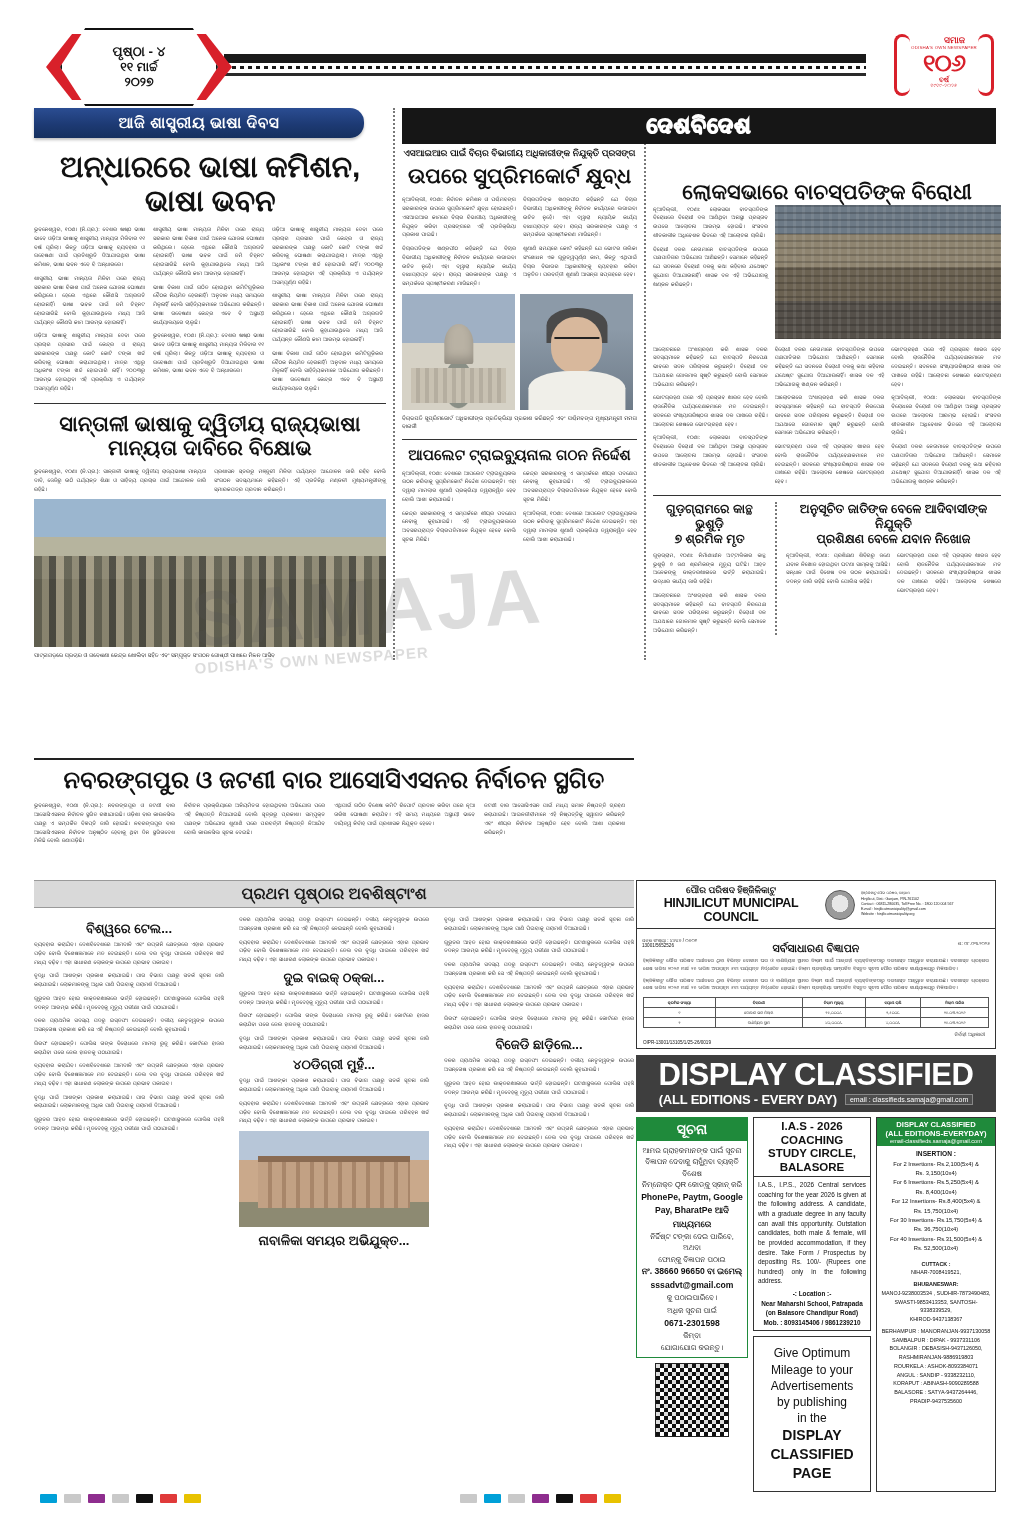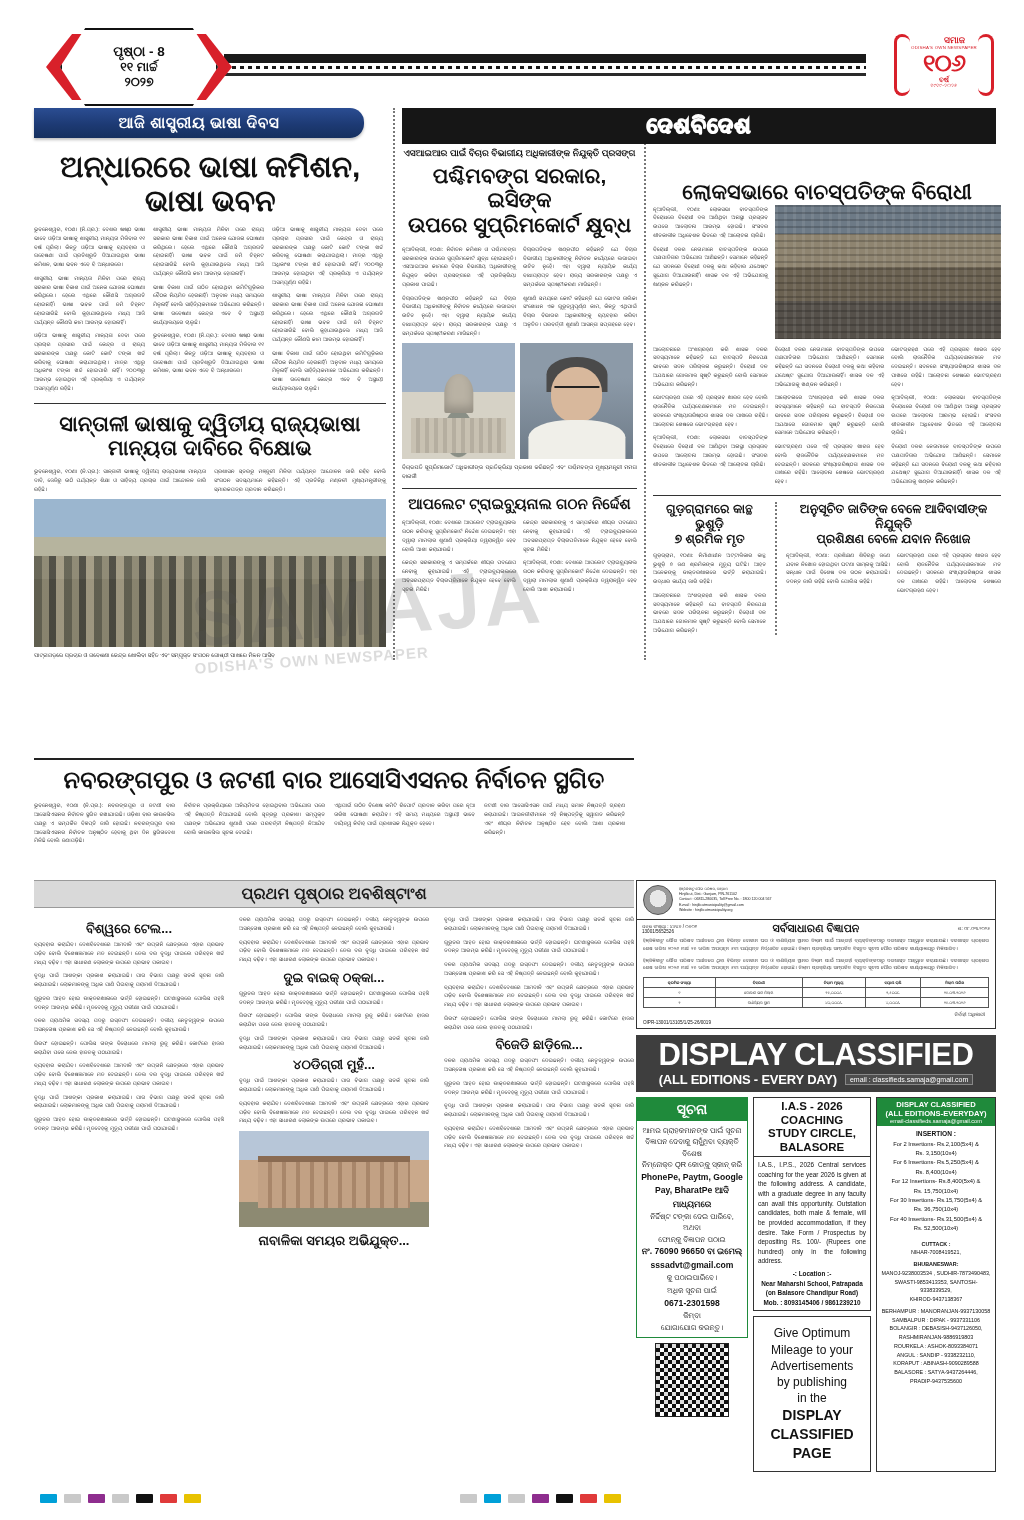--- a/index.html
+++ b/index.html
@@ -265,21 +265,21 @@
   <div class="folio-strip">
     <div class="folio-rule">
       <div class="bar-black"></div>
       <div class="bar-dots"></div>
       <div class="bar-thin"></div>
     </div>
 
     <div class="folio-badge">
       <div class="badge-red"></div>
       <div class="badge-white">
-        <div class="l1">ପୃଷ୍ଠା - 8</div>
+        <div class="l1">ପୃଷ୍ଠା - ୪</div>
         <div class="l2">୧୧ ମାର୍ଚ୍ଚ</div>
         <div class="l3">୨୦୨୭</div>
       </div>
     </div>
 
     <div class="logo-box">
       <div class="logo-brackets">
         <div class="logo-inner">
           <div class="logo-top">ସମାଜ</div>
           <div class="logo-sub">ODISHA'S OWN NEWSPAPER</div>
@@ -334,21 +334,20 @@
         <div class="photo photo-crowd" style="height:148px; margin-top:6px;"></div>
         <p class="cap" style="margin-top:4px;">ପାଟ୍ନାଗଡ଼ରେ ପ୍ରଚାର ଓ ଗବେଷଣା କେନ୍ଦ୍ର ଖୋଲିବା ସହିତ ଏବଂ ସମ୍ପୃକ୍ତ ସଂଗଠନ ଗୋଷ୍ଠୀ ପାଖରେ ମିଳନ ଆସିବ</p>
       </div>
 
       <div class="vrule-dot" style="margin:0 7px;"></div>
 
       <div class="col" style="width:235px;">
 
         <p class="kicker" style="margin:40px 0 4px;">ଏସଆଇଆର ପାଇଁ ବିଚାର ବିଭାଗୀୟ ଅଧିକାରୀଙ୍କ ନିଯୁକ୍ତି ପ୍ରସଙ୍ଗ</p>
 
-        <h2 class="hl2" style="margin:0;">ପଶ୍ଚିମବଙ୍ଗ ସରକାର, ଇସିଙ୍କ</h2>
         <h2 class="hl2" style="margin:0 0 7px;">ଉପରେ ସୁପ୍ରିମକୋର୍ଟ କ୍ଷୁବ୍ଧ</h2>
 
         <div class="flex" style="gap:7px;">
           <div style="width:114px;">
             <p class="body-text">ନୂଆଦିଲ୍ଲୀ, ୧୦ଣା: ନିର୍ବାଚନ କମିଶନ ଓ ପଶ୍ଚିମବଙ୍ଗ ସରକାରଙ୍କ ଉପରେ ସୁପ୍ରିମକୋର୍ଟ କ୍ଷୁବ୍ଧ ହୋଇଛନ୍ତି। ଏସଆଇଆର କାମରେ ବିଚାର ବିଭାଗୀୟ ଅଧିକାରୀଙ୍କୁ ନିଯୁକ୍ତ କରିବା ପ୍ରସଙ୍ଗରେ ଏହି ପ୍ରତିକ୍ରିୟା ପ୍ରକାଶ ପାଇଛି।</p>
             <p class="body-text" style="margin-top:5px;">ବିଚାରପତିଙ୍କ ଖଣ୍ଡପୀଠ କହିଛନ୍ତି ଯେ ବିଚାର ବିଭାଗୀୟ ଅଧିକାରୀଙ୍କୁ ନିର୍ବାଚନ କାର୍ଯ୍ୟରେ ଲଗାଇବା ଉଚିତ ନୁହେଁ। ଏହା ଦ୍ୱାରା ନ୍ୟାୟିକ କାର୍ଯ୍ୟ ବାଧାପ୍ରାପ୍ତ ହେବ। ରାଜ୍ୟ ସରକାରଙ୍କ ପକ୍ଷରୁ ଏ ସମ୍ପର୍କରେ ସ୍ପଷ୍ଟୀକରଣ ମାଗିଛନ୍ତି।</p>
           </div>
           <div style="width:114px;">
             <p class="body-text">ବିଚାରପତିଙ୍କ ଖଣ୍ଡପୀଠ କହିଛନ୍ତି ଯେ ବିଚାର ବିଭାଗୀୟ ଅଧିକାରୀଙ୍କୁ ନିର୍ବାଚନ କାର୍ଯ୍ୟରେ ଲଗାଇବା ଉଚିତ ନୁହେଁ। ଏହା ଦ୍ୱାରା ନ୍ୟାୟିକ କାର୍ଯ୍ୟ ବାଧାପ୍ରାପ୍ତ ହେବ। ରାଜ୍ୟ ସରକାରଙ୍କ ପକ୍ଷରୁ ଏ ସମ୍ପର୍କରେ ସ୍ପଷ୍ଟୀକରଣ ମାଗିଛନ୍ତି।</p>
             <p class="body-text" style="margin-top:5px;">ଶୁଣାଣି ସମୟରେ କୋର୍ଟ କହିଛନ୍ତି ଯେ ଭୋଟର ତାଲିକା ସଂଶୋଧନ ଏକ ଗୁରୁତ୍ୱପୂର୍ଣ୍ଣ କାମ, କିନ୍ତୁ ଏଥିପାଇଁ ବିଚାର ବିଭାଗର ଅଧିକାରୀଙ୍କୁ ବ୍ୟବହାର କରିବା ଅନୁଚିତ। ପରବର୍ତ୍ତୀ ଶୁଣାଣି ଆସନ୍ତା ସପ୍ତାହରେ ହେବ।</p>
@@ -499,38 +498,42 @@
           <p class="body-text" style="margin-top:5px;">ବୃଦ୍ଧି ପାଇଁ ଆଶଙ୍କା ପ୍ରକାଶ କରାଯାଇଛି। ପାଗ ବିଭାଗ ପକ୍ଷରୁ ସତର୍କ ସୂଚନା ଜାରି କରାଯାଇଛି। ଲୋକମାନଙ୍କୁ ଅଧିକ ପାଣି ପିଇବାକୁ ପରାମର୍ଶ ଦିଆଯାଇଛି।</p>
           <p class="body-text" style="margin-top:5px;">ବ୍ୟବହାର କରାଯିବ। ଦେଶବିଦେଶରେ ଆମଦାନି ଏବଂ ରପ୍ତାନି କ୍ଷେତ୍ରରେ ଏହାର ପ୍ରଭାବ ପଡ଼ିବ ବୋଲି ବିଶେଷଜ୍ଞମାନେ ମତ ଦେଇଛନ୍ତି। ତେଲ ଦର ବୃଦ୍ଧି ପାଇଲେ ପରିବହନ ଖର୍ଚ୍ଚ ମଧ୍ୟ ବଢ଼ିବ। ଏହା ସାଧାରଣ ଲୋକଙ୍କ ଉପରେ ପ୍ରଭାବ ପକାଇବ।</p>
         </div>
       </div>
     </div>
 
     <div style="position:absolute; left:602px; top:772px; width:360px;" class="col">
 
       <div class="ad-box">
         <div class="muni-head">
+          <div style="flex:1; text-align:center;">
+            <div class="muni-title-or">ପୌର ପରିଷଦ ହିଞ୍ଜିଳିକାଟୁ</div>
+            <div class="muni-title-en">HINJILICUT MUNICIPAL COUNCIL</div>
+          </div>
           <div class="muni-seal"></div>
           <div class="muni-contact" style="width:128px;">
             <div>ହିଞ୍ଜିଳିକାଟୁ ପୌର ପରିଷଦ, ଗଞ୍ଜାମ</div>
             <div>Hinjilicut, Dist.: Ganjam, PIN-761102</div>
             <div>Contact : 06811-280035, Toll Free No. : 1800 120 004 567</div>
             <div>E-mail : hinjilicutmunicipality@gmail.com</div>
             <div>Website : hinjilicutmunicipality.org</div>
           </div>
         </div>
         <div class="hr-solid"></div>
 
         <div class="flex" style="align-items:center; padding:2px 5px;">
           <div style="width:100px; font-size:4.6px;">
             <span>ପତ୍ର ସଂଖ୍ୟା :</span>
             <span>୪୬୪୬ / ୦୬୦୧</span>
             <div>13001/5652526</div>
           </div>
-          <div style="flex:1; text-align:center; font-size:11px; font-weight:bold;">ସର୍ବସାଧାରଣ ବିଜ୍ଞାପନ</div>
+          <div style="flex:1; text-align:center; font-size:11px; font-weight:bold;margin-top:11px;">ସର୍ବସାଧାରଣ ବିଜ୍ଞାପନ</div>
           <div style="width:100px; text-align:right; font-size:4.6px;">
             <span>ତା:</span>
             <span>୦୮.୦୩.୨୦୨୬</span>
           </div>
         </div>
 
         <p class="body-text xs" style="padding:0 6px;">ହିଞ୍ଜିଳିକାଟୁ ପୌର ପରିଷଦ ଅଧୀନରେ ଥିବା ବିଭିନ୍ନ ଦୋକାନ ଘର ଓ ବାଣିଜ୍ୟିକ ସ୍ଥାନର ନିଲାମ ପାଇଁ ଆଗ୍ରହୀ ବ୍ୟକ୍ତିଙ୍କଠାରୁ ଦରଖାସ୍ତ ଆହ୍ୱାନ କରାଯାଉଛି। ଦରଖାସ୍ତ ଗ୍ରହଣର ଶେଷ ତାରିଖ ୨୦୨୬ ମାର୍ଚ୍ଚ ୨୫ ତାରିଖ ଅପରାହ୍ନ ୫ଟା ପର୍ଯ୍ୟନ୍ତ ନିର୍ଦ୍ଧାରିତ ହୋଇଛି। ନିଲାମ ପ୍ରକ୍ରିୟା ସମ୍ପର୍କିତ ବିସ୍ତୃତ ସୂଚନା ପୌର ପରିଷଦ କାର୍ଯ୍ୟାଳୟରୁ ମିଳିପାରିବ।</p>
         <p class="body-text xs" style="padding:0 6px; margin-top:4px;">ହିଞ୍ଜିଳିକାଟୁ ପୌର ପରିଷଦ ଅଧୀନରେ ଥିବା ବିଭିନ୍ନ ଦୋକାନ ଘର ଓ ବାଣିଜ୍ୟିକ ସ୍ଥାନର ନିଲାମ ପାଇଁ ଆଗ୍ରହୀ ବ୍ୟକ୍ତିଙ୍କଠାରୁ ଦରଖାସ୍ତ ଆହ୍ୱାନ କରାଯାଉଛି। ଦରଖାସ୍ତ ଗ୍ରହଣର ଶେଷ ତାରିଖ ୨୦୨୬ ମାର୍ଚ୍ଚ ୨୫ ତାରିଖ ଅପରାହ୍ନ ୫ଟା ପର୍ଯ୍ୟନ୍ତ ନିର୍ଦ୍ଧାରିତ ହୋଇଛି। ନିଲାମ ପ୍ରକ୍ରିୟା ସମ୍ପର୍କିତ ବିସ୍ତୃତ ସୂଚନା ପୌର ପରିଷଦ କାର୍ଯ୍ୟାଳୟରୁ ମିଳିପାରିବ।</p>
 
         <div style="padding:5px 6px 3px;">
@@ -583,21 +586,21 @@
           <div class="green-box">
             <div class="green-head">ସୂଚନା</div>
             <div class="green-body">
               <div>ଆମର ଗ୍ରାହକମାନଙ୍କ ପାଇଁ ସୂଚନା</div>
               <div>ବିଜ୍ଞାପନ ଦେବାକୁ ଚାହୁଁଥିବା ବ୍ୟକ୍ତି ବିଶେଷ</div>
               <div>ନିମ୍ନୋକ୍ତ QR କୋଡ୍‌କୁ ସ୍କାନ୍ କରି</div>
               <b>PhonePe, Paytm, Google</b>
               <b>Pay, BharatPe ଆଦି ମାଧ୍ୟମରେ</b>
               <div>ନିର୍ଦ୍ଦିଷ୍ଟ ଟଙ୍କା ଦେଇ ପାରିବେ, ଅଥବା</div>
               <div>ଫୋନ୍‌କୁ ବିଜ୍ଞାପନ ପଠାଇ</div>
-              <b>ନଂ. 76090 96650 ବା</b>
+              <b>ନଂ. 38660 96650 ବା</b>
               <b>ଇମେଲ୍ sssadvt@gmail.com</b>
               <div>କୁ ପଠାଇପାରିବେ।</div>
               <div style="margin-top:2px;">ଅଧିକ ସୂଚନା ପାଇଁ</div>
               <b>0671-2301598</b>
               <div>କିମ୍ବା</div>
               <div>ଯୋଗାଯୋଗ କରନ୍ତୁ।</div>
             </div>
           </div>
           <div style="display:flex; justify-content:center; margin-top:5px;">
             <div class="qr"></div>

